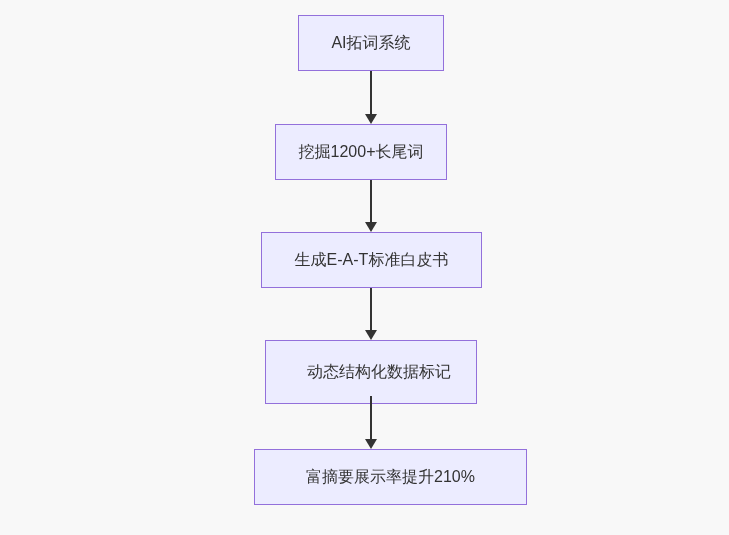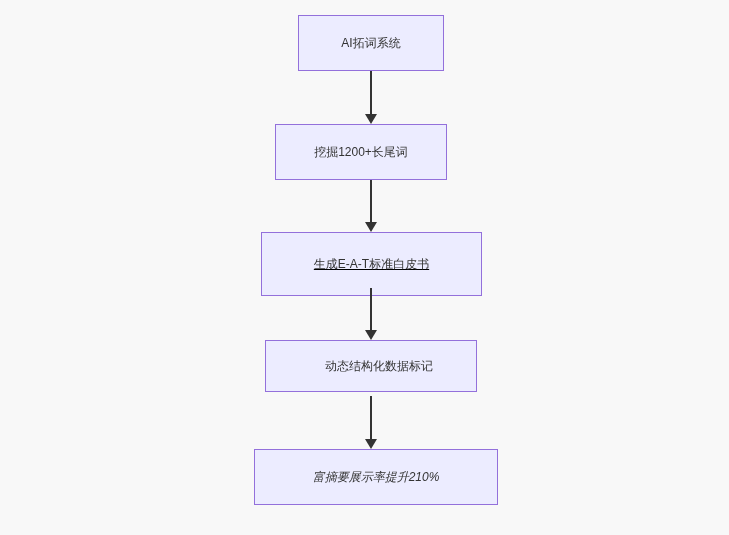--- a/index.html
+++ b/index.html
@@ -18,21 +18,21 @@
     position: absolute;
     box-sizing: border-box;
     background: #ECECFF;
     border: 1.5px solid #9370DB;
     display: flex;
     align-items: center;
     justify-content: center;
   }
   .node-label {
     color: #333333;
-    font-size: 12px;
+    font-size: 16px;
     line-height: 1.2;
     white-space: nowrap;
     text-align: center;
   }
   .edge-line {
     position: absolute;
     width: 2px;
     background: #333333;
   }
   .edge-head {
@@ -40,23 +40,23 @@
     width: 0;
     height: 0;
     border-left: 6px solid transparent;
     border-right: 6px solid transparent;
     border-top: 10px solid #333333;
   }
 
   
   #node-0 { left: 298px; top: 15px;  width: 146px; height: 56px; }
   #node-1 { left: 275px; top: 124px; width: 172px; height: 56px; }
-  #node-2 { left: 261px; top: 232px; width: 221px; height: 64px; text-decoration: underline; }
-  #node-3 { left: 265px; top: 340px; width: 212px; height: 52px; padding-left: 16px; }
-  #node-4 { left: 254px; top: 449px; width: 244px; height: 56px; font-style: italic; }
+  #node-2 { left: 261px; top: 232px; width: 221px; height: 56px; }
+  #node-3 { left: 265px; top: 340px; width: 212px; height: 64px; padding-left: 16px; }
+  #node-4 { left: 254px; top: 449px; width: 273px; height: 56px; }
 
   
   #edge-line-0 { left: 370px; top: 71px;  height: 43px; }
   #edge-head-0 { left: 365px; top: 114px; }
   #edge-line-1 { left: 370px; top: 180px; height: 42px; }
   #edge-head-1 { left: 365px; top: 222px; }
   #edge-line-2 { left: 370px; top: 288px; height: 42px; }
   #edge-head-2 { left: 365px; top: 330px; }
   #edge-line-3 { left: 370px; top: 396px; height: 43px; }
   #edge-head-3 { left: 365px; top: 439px; }

